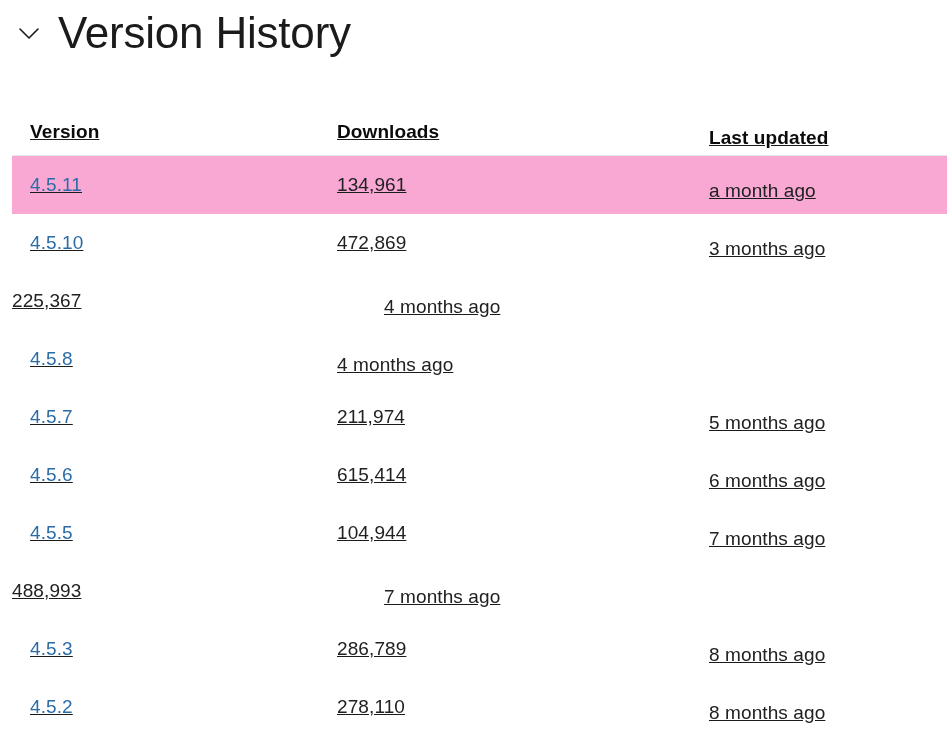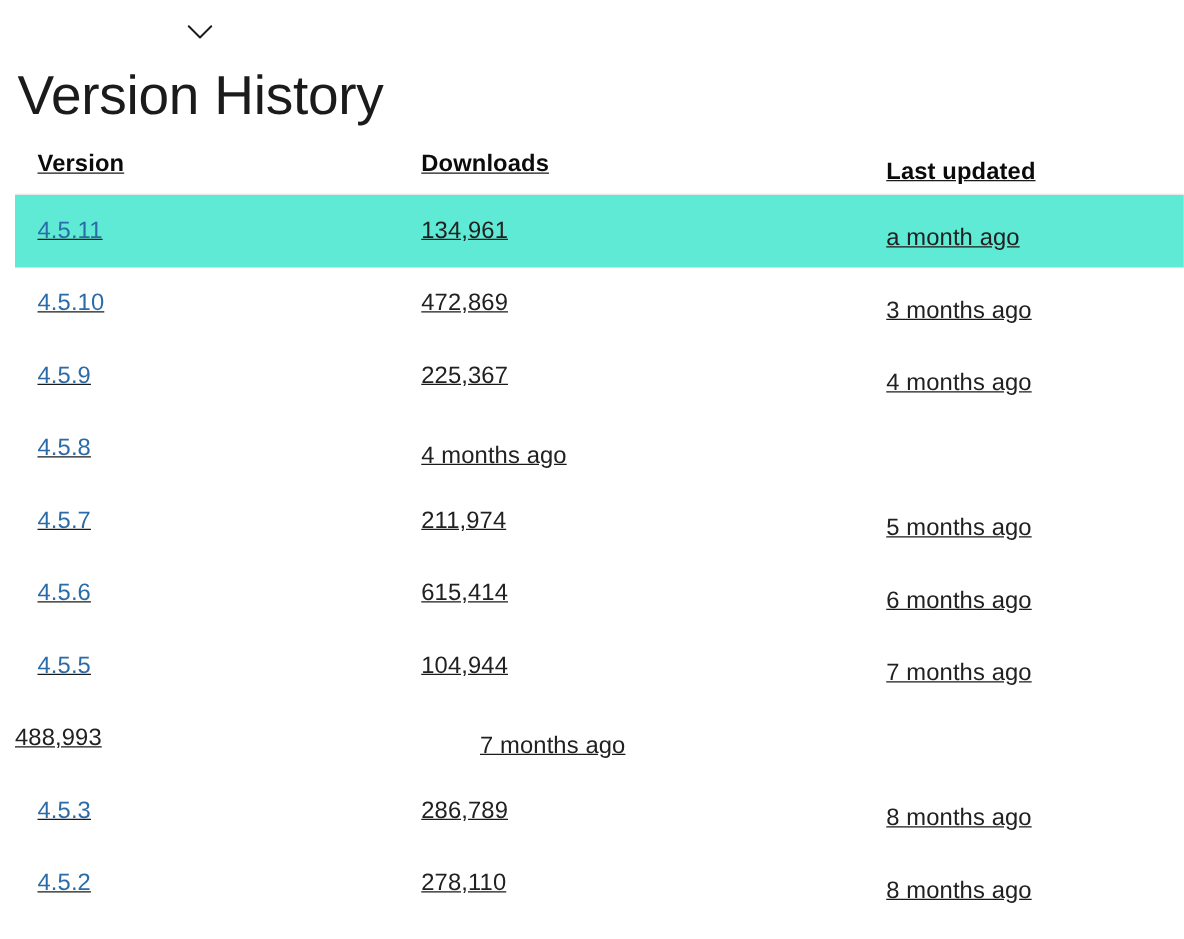--- a/index.html
+++ b/index.html
@@ -26,21 +26,20 @@
   
   .section-header {
     position: absolute;
     left: 14px;
     top: 10px;
     display: flex;
     align-items: center;
     gap: 14px;
     cursor: pointer;
     user-select: none;
-    flex-direction: column;
   }
   .chevron-icon {
     width: 30px;
     height: 30px;
     display: block;
     flex: none;
   }
   .chevron-icon svg { display: block; }
   .section-title {
     font-size: 44px;
@@ -81,21 +80,21 @@
     letter-spacing: 0.1px;
   }
 
   .body-row .cell {
     font-size: 19px;
     color: #212121;
     letter-spacing: 0.1px;
   }
 
   .body-row.selected {
-    background: #5eead4;
+    background: #f9a8d4;
     margin-left: 12px;
     width: 935px;
   }
 
   .body-row {
     margin-left: 12px;
     width: 935px;
   }
 
   .cell { box-sizing: border-box; }
@@ -138,21 +137,20 @@
           <div class="cell col-version"><a class="version-link">4.5.11</a></div>
           <div class="cell col-downloads">134,961</div>
           <div class="cell col-updated">a month ago</div>
         </div>
         <div class="row body-row">
           <div class="cell col-version"><a class="version-link">4.5.10</a></div>
           <div class="cell col-downloads">472,869</div>
           <div class="cell col-updated">3 months ago</div>
         </div>
         <div class="row body-row">
-          <div class="cell col-version"><a class="version-link">4.5.9</a></div>
           <div class="cell col-downloads">225,367</div>
           <div class="cell col-updated">4 months ago</div>
         </div>
         <div class="row body-row">
           <div class="cell col-version"><a class="version-link">4.5.8</a></div>
           <div class="cell col-updated">4 months ago</div>
         </div>
         <div class="row body-row">
           <div class="cell col-version"><a class="version-link">4.5.7</a></div>
           <div class="cell col-downloads">211,974</div>

